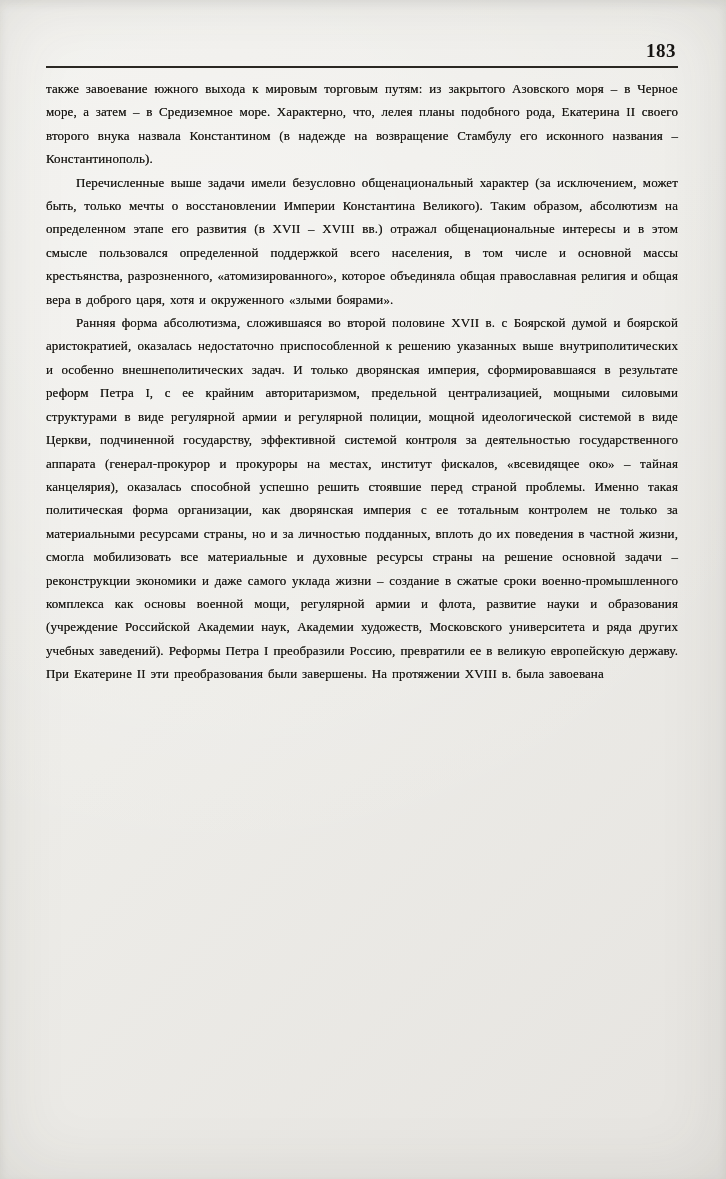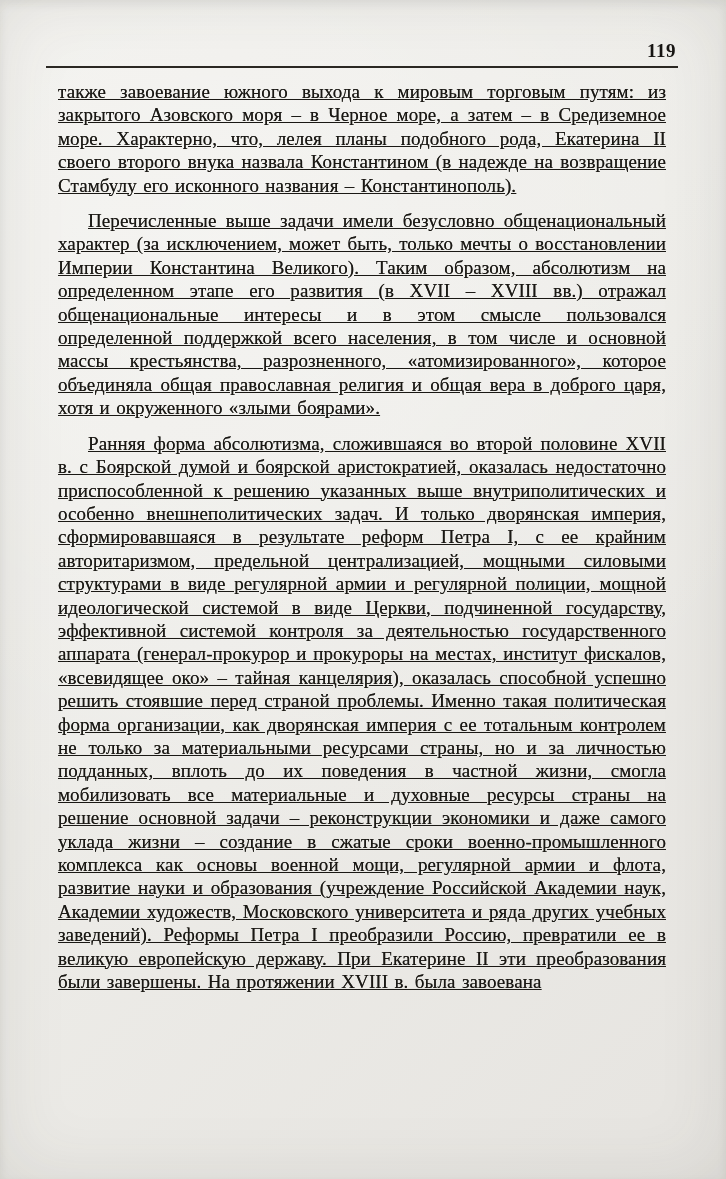--- a/index.html
+++ b/index.html
@@ -43,43 +43,42 @@
   .header-rule {
     border: none;
     border-top: 2px solid #2b2823;
     margin: 4px 0 9px 0;
     height: 0;
   }
   .body-text {
     text-align: justify;
   }
   .body-text p {
-    margin: 12px;
-    font-size: 19px;
+    margin: 0;
+    font-size: 13px;
     line-height: 23.4px;
     text-align: justify;
     word-spacing: 1.5px;
     letter-spacing: 0.1px;
     color: #1a1814;
     text-shadow: 0 0 0.6px rgba(26,24,20,0.75);
     hyphens: auto;
-    text-decoration: underline;
     -webkit-hyphens: auto;
   }
   .body-text p.indent {
     text-indent: 30px;
   }
 </style>
 </head>
 <body>
 
 <div class="scan-page">
 
   <div class="page-header">
-    <span class="page-number">119</span>
+    <span class="page-number">183</span>
   </div>
 
   <hr class="header-rule">
 
   <div class="body-text">
     <p class="para">также завоевание южного выхода к мировым торговым путям: из закрытого Азовского моря – в Черное море, а затем – в Средиземное море. Характерно, что, лелея планы подобного рода, Екатерина II своего второго внука назвала Константином (в надежде на возвращение Стамбулу его исконного названия – Константинополь).</p>
     <p class="para indent">Перечисленные выше задачи имели безусловно общенациональный характер (за исключением, может быть, только мечты о восстановлении Империи Константина Великого). Таким образом, абсолютизм на определенном этапе его развития (в XVII – XVIII вв.) отражал общенациональные интересы и в этом смысле пользовался определенной поддержкой всего населения, в том числе и основной массы крестьянства, разрозненного, «атомизированного», которое объединяла общая православная религия и общая вера в доброго царя, хотя и окруженного «злыми боярами».</p>
     <p class="para indent">Ранняя форма абсолютизма, сложившаяся во второй половине XVII в. с Боярской думой и боярской аристократией, оказалась недостаточно приспособленной к решению указанных выше внутриполитических и особенно внешнеполитических задач. И только дворянская империя, сформировавшаяся в результате реформ Петра I, с ее крайним авторитаризмом, предельной централизацией, мощными силовыми структурами в виде регулярной армии и регулярной полиции, мощной идеологической системой в виде Церкви, подчиненной государству, эффективной системой контроля за деятельностью государственного аппарата (генерал-прокурор и прокуроры на местах, институт фискалов, «всевидящее око» – тайная канцелярия), оказалась способной успешно решить стоявшие перед страной проблемы. Именно такая политическая форма организации, как дворянская империя с ее тотальным контролем не только за материальными ресурсами страны, но и за личностью подданных, вплоть до их поведения в частной жизни, смогла мобилизовать все материальные и духовные ресурсы страны на решение основной задачи – реконструкции экономики и даже самого уклада жизни – создание в сжатые сроки военно-промышленного комплекса как основы военной мощи, регулярной армии и флота, развитие науки и образования (учреждение Российской Академии наук, Академии художеств, Московского университета и ряда других учебных заведений). Реформы Петра I преобразили Россию, превратили ее в великую европейскую державу. При Екатерине II эти преобразования были завершены. На протяжении XVIII в. была завоевана</p>
   </div>
 

